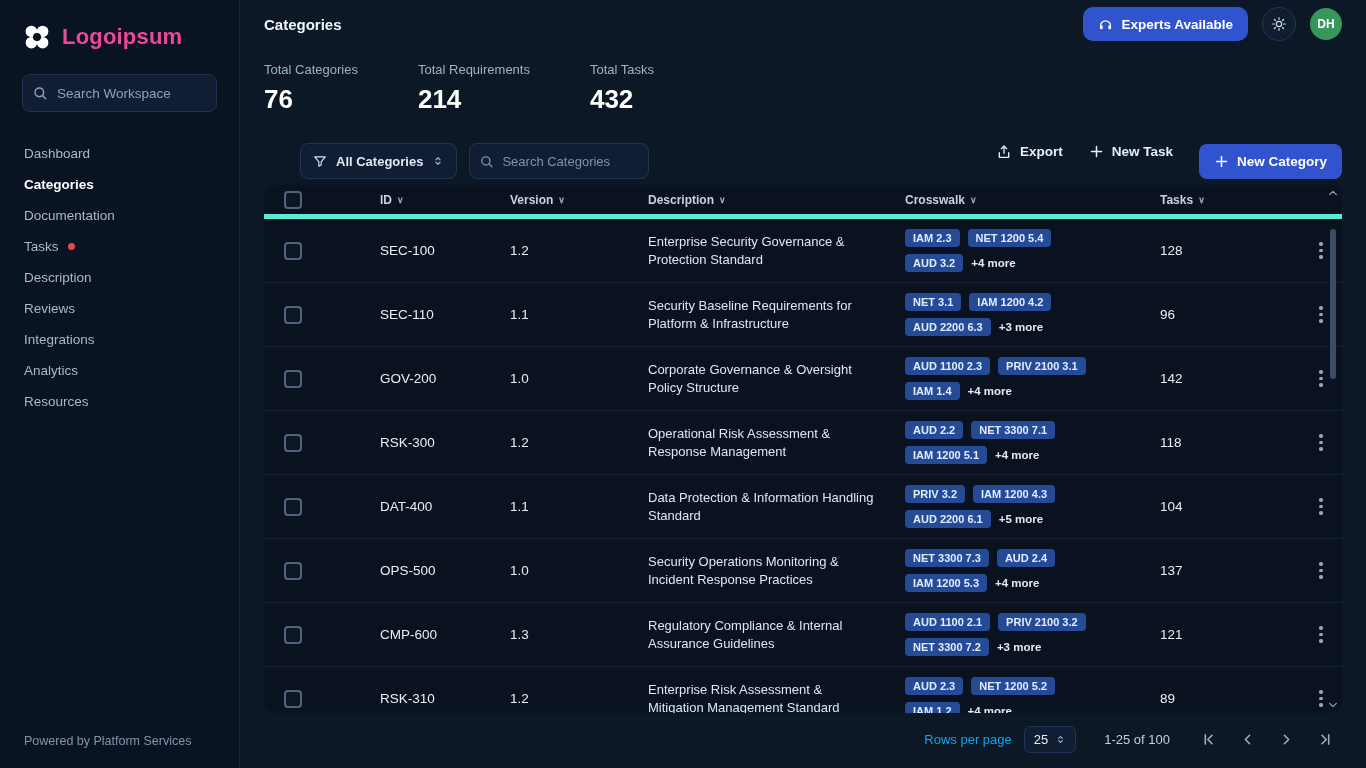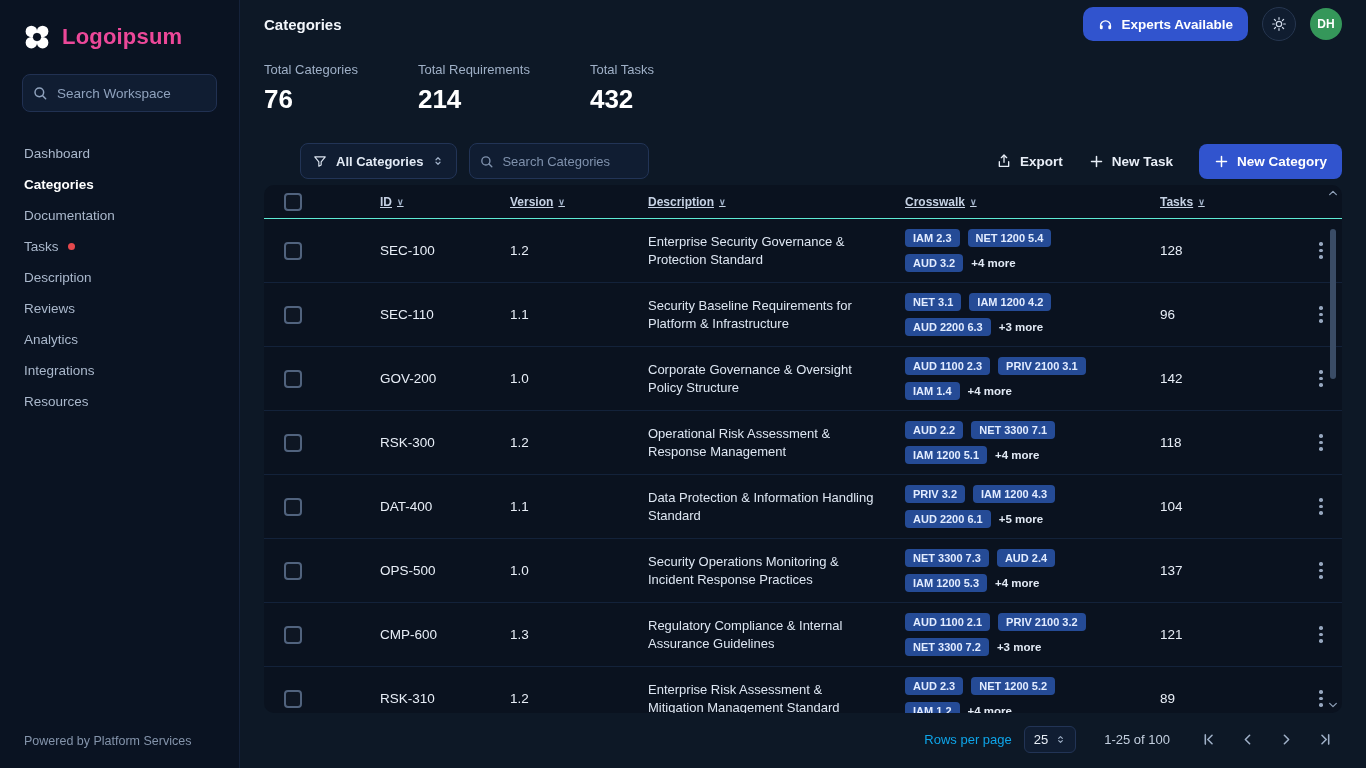--- a/index.html
+++ b/index.html
@@ -39,28 +39,28 @@
   .stats { display:flex; gap:60px; padding:14px 24px 0; }
   .stat-label { font-size:13px; color:#9fb0c7; }
   .stat-value { font-size:26px; font-weight:bold; color:#fff; margin-top:7px; }
 
   .toolbar { display:flex; align-items:center; gap:12px; padding:0 24px; margin-top:28px; height:36px; }
   .filter-box { display:flex; align-items:center; gap:9px; height:36px; padding:0 12px; background:#101d32; border:1px solid #223456; border-radius:8px; font-size:13px; font-weight:600; color:#e2eaf5; cursor:pointer;margin-left:36px; }
   .tbl-search { position:relative; }
   .tbl-search svg { position:absolute; left:10px; top:11px; }
   .tbl-search input { width:180px; height:36px; background:#101d32; border:1px solid #223456; border-radius:8px; color:#d5dfee; font-size:13px; padding:0 10px 0 32px; outline:none; font-family:inherit; }
   .tbl-search input::placeholder { color:#7f91ac; }
-  .toolbar-right { margin-left:auto; display:flex; align-items:center; gap:26px; }
+  .toolbar-right { margin-left:auto; display:flex; align-items:flex-start; gap:26px; }
   .ghost-btn { display:flex; align-items:center; gap:8px; background:none; border:none; color:#e8eef7; font-size:13.5px; font-weight:600; cursor:pointer; font-family:inherit; }
   .primary-btn { display:flex; align-items:center; gap:8px; height:35px; padding:0 15px; background:var(--accent,#3154ce); border:none; border-radius:8px; color:#fff; font-size:13.5px; font-weight:600; cursor:pointer; font-family:inherit; }
 
   
   .table-card { margin:6px 24px 0; height:528px; background:#0a121f; border-radius:10px; overflow:hidden; position:relative; }
   .thead, .trow { display:grid; grid-template-columns:96px 130px 138px 257px 255px 140px 1fr; align-items:center; padding-left:20px; }
-  .thead { height:34px; border-bottom:1px solid #5eead4; font-size:12px; font-weight:bold; color:#c6d2e4;text-decoration:underline; }
+  .thead { height:34px; border-bottom:5px solid #5eead4; font-size:12px; font-weight:bold; color:#c6d2e4; }
   .thead .hcell { display:flex; align-items:center; gap:5px; cursor:pointer; }
   .sort-caret { font-size:9px; color:#9fb0c7; }
   .trow { height:64px; border-bottom:1px solid #13223a; }
   .checkbox { width:18px; height:18px; border:2px solid #51637e; border-radius:4px; background:rgba(255,255,255,.02); cursor:pointer; }
   .id-cell, .ver-cell, .tasks-cell { font-size:13.5px; color:#e8eef7; }
   .desc-cell { font-size:13px; line-height:1.35; color:#dde6f2; padding-right:26px; }
   .badge-line { display:flex; align-items:center; }
   .badge-line + .badge-line { margin-top:7px; }
   .badge { display:inline-block; background:var(--badge,#254b96); color:#e2ecff; font-size:11px; font-weight:bold; padding:3px 8px; border-radius:4px; margin-right:8px; cursor:pointer; }
   .more { font-size:11.5px; font-weight:bold; color:#e2eaf5; cursor:pointer; }
@@ -120,24 +120,24 @@
         <span>Tasks</span>
         <span class="red-dot"></span>
       </div>
       <div class="nav-item">
         <span>Description</span>
       </div>
       <div class="nav-item">
         <span>Reviews</span>
       </div>
       <div class="nav-item">
+        <span>Integrations</span>
+      </div>
+      <div class="nav-item">
         <span>Analytics</span>
-      </div>
-      <div class="nav-item">
-        <span>Integrations</span>
       </div>
       <div class="nav-item">
         <span>Resources</span>
       </div>
     </nav>
 
   <div class="side-footer">Powered by Platform Services</div>
 </aside>
 
 <div class="main">

